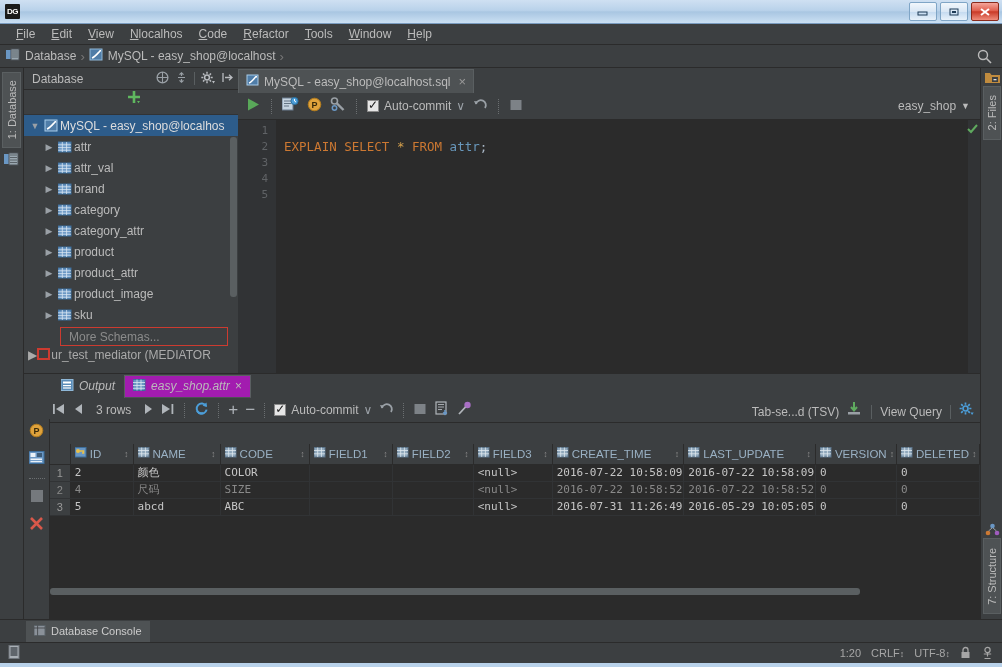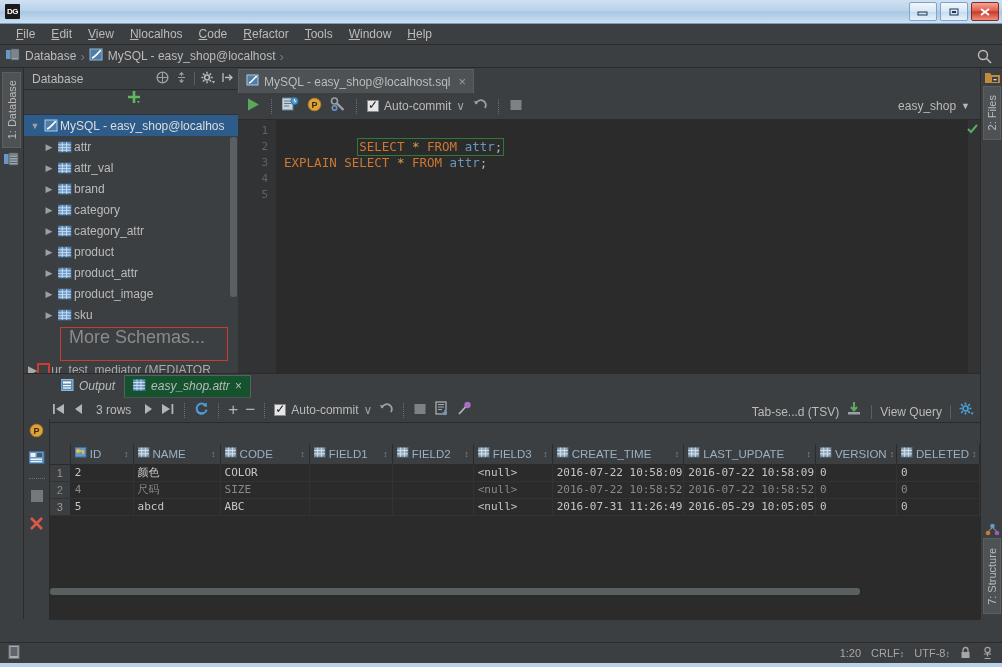--- a/index.html
+++ b/index.html
@@ -95,21 +95,21 @@
   .hl-red { border: 1px solid #cc3b30; padding: 1px; border-radius: 1px; }
   .tb-sep { width: 1px; height: 15px; border-left: 1px dotted #6b6f71; margin: 0 2px; }
 
   .tree { position: relative; background: #3c3f41; height: 258px; overflow: hidden; }
   .tree-row { height: 21px; display: flex; align-items: center; padding-left: 4px; color: #bbb; font-size: 12px; white-space: nowrap; }
   .tree-row.root { background: #2d5c8a; color: #ddd; font-weight: normal; }
   .tree-row .arrow { width: 14px; display:flex; justify-content:center; color: #9aa0a6; font-size: 9px; }
   .tree-row .ico { width: 18px; display: flex; justify-content: center; }
   .more-schemas {
     margin: 2px 10px 0 36px; border: 1px solid #cc3b30; color: #8b8b8b;
-    font-size: 18px; padding: 2px 0 2px 8px; height: 34px; line-height: 15px;
+    font-size: 12px; padding: 2px 0 2px 8px; height: 19px; line-height: 15px;
   }
   .tree-scroll {
     position: absolute; right: 1px; top: 22px; width: 7px; height: 160px;
     background: #5a5f61; border-radius: 3px;
   }
   .clipped-row { height: 18px; display:flex; align-items:center; padding-left: 4px; overflow: hidden; color:#aaa; }
 
   
   .editor-wrap { position: absolute; left: 238px; top: 68px; width: 742px; height: 305px; background: #2b2b2b; }
   .tabrow { height: 25px; background: #3c3f41; display: flex; align-items: flex-end; }
@@ -154,21 +154,21 @@
   .console-head {
     height: 21px; display: flex; align-items: center; padding-left: 6px;
     color: #bbb; font-size: 12px; border-bottom: 1px solid #2b2b2b;
   }
   .console-head-icons { margin-left: auto; display: flex; align-items: center; gap: 8px; padding-right: 8px; }
   .ctabrow { height: 24px; display: flex; align-items: center; padding-left: 28px; background: #3c3f41; font-style: italic; }
   .ctab {
     height: 23px; display: flex; align-items: center; gap: 5px; padding: 0 8px;
     color: #bbb; font-size: 12px; border: 1px solid transparent;
   }
-  .ctab.active { background: #14532d; border-color: #5a5f61; border-bottom-color: #4e5254; }
+  .ctab.active { background: #a21caf; border-color: #5a5f61; border-bottom-color: #4e5254; }
   .gtoolbar {
     height: 25px; display: flex; align-items: center; padding-left: 28px; gap: 7px;
     border-bottom: 1px solid #2b2b2b;
   }
   .rows-label { color: #bbb; font-size: 12px; padding: 0 4px; }
   .gt-right { margin-left: auto; display: flex; align-items: flex-end; gap: 8px; padding-right: 6px; color: #bbb; font-size: 12px; }
 
   .gridsidebar {
     position: absolute; left: 0; top: 45px; width: 26px; height: 201px;
     background: #3c3f41; border-right: 1px solid #2b2b2b;
@@ -603,23 +603,20 @@
 
     <div class="code-area">
       <div class="gutter">
         <div>1</div>
         <div>2</div>
         <div>3</div>
         <div>4</div>
         <div>5</div>
       </div>
       <div class="code">
-        <div class="cline">
-          <span class="sel-box"><span class="kw">SELECT</span><span class="pn"> </span><span class="op">*</span><span class="pn"> </span><span class="kw">FROM</span><span class="pn"> </span><span class="tbl">attr</span><span class="pn">;</span></span>
-        </div>
         <div class="cline"></div>
         <div class="cline"><span class="kw">EXPLAIN</span><span class="pn"> </span><span class="kw">SELECT</span><span class="pn"> </span><span class="op">*</span><span class="pn"> </span><span class="kw">FROM</span><span class="pn"> </span><span class="tbl">attr</span><span class="pn">;</span></div>
         <div class="cline"></div>
         <div class="cline"></div>
       </div>
       <div class="ed-right">
         <span class="ok-check">
           <svg width="11" height="10">
               <path d="M1,5 L4,8 L10,1" stroke="#5faa5f" stroke-width="2" fill="none"></path>
             </svg>
@@ -918,20 +915,31 @@
             <td>0</td>
             <td>0</td>
           </tr>
         </tbody>
       </table>
     </div>
 
     <div class="gridscroll-h"></div>
   </div>
 
+  <div class="bottombar">
+    <div class="btab">
+      <span>
+        <svg width="12" height="11">
+            <rect x="0" y="0.5" width="11" height="10" fill="#8a9199" stroke="#5a6268"></rect>
+            <path d="M0,3 h11 M3.6,0.5 v10" stroke="#3c3f41" stroke-width="0.8"></path>
+          </svg>
+      </span>
+      <span>Database Console</span>
+    </div>
+  </div>
 
   <div class="statusbar">
     <span>
       <svg width="12" height="14">
           <rect x="1" y="0.5" width="10" height="13" fill="#a9afb5" stroke="#70767c"></rect>
           <rect x="2.5" y="2" width="7" height="9" fill="#5f656b"></rect>
         </svg>
     </span>
     <span class="status-right">
       <span>1:20</span>

